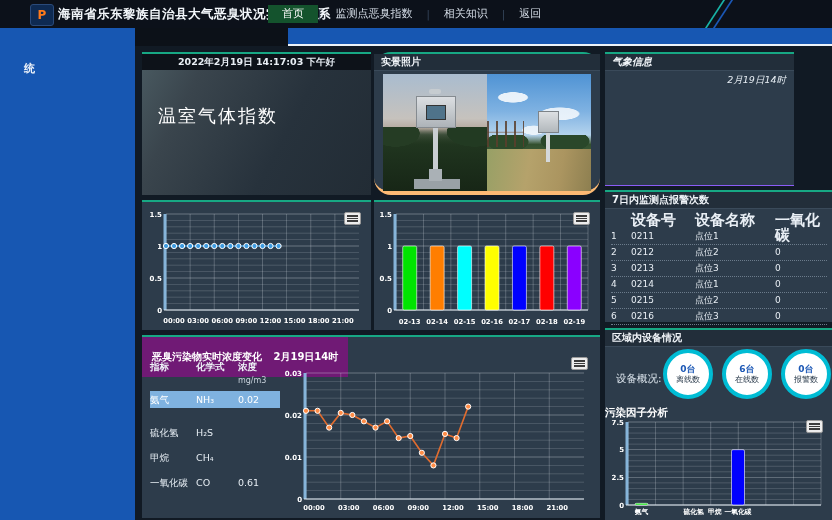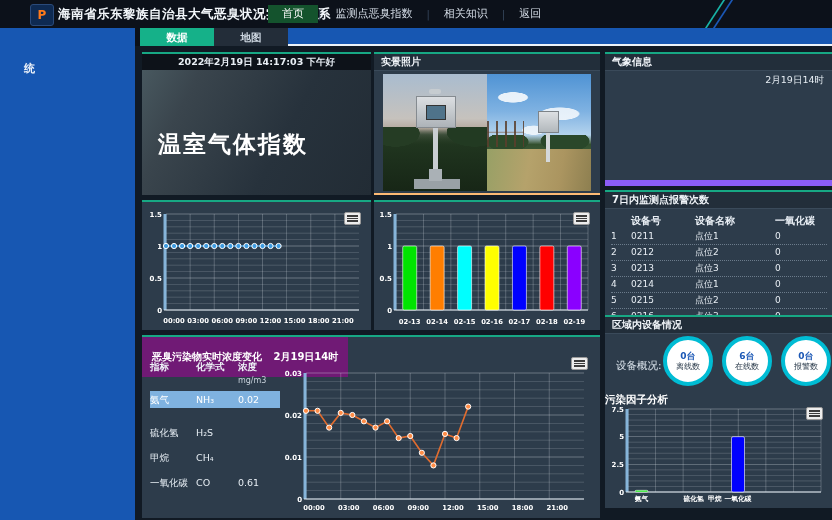--- a/index.html
+++ b/index.html
@@ -29,22 +29,22 @@
     background:#232d39;color:#cfd8e2;cursor:pointer;}
   .tab.active{background:#15b189;color:#fff;}
   
   .panel{position:absolute;background:#2d3c4b;border-top:2px solid #17a884;box-sizing:border-box;}
   .panel-head{height:16px;line-height:16px;padding-left:7px;font-size:10px;font-weight:bold;
     background:#222e3a;color:#f0f4f8;border-bottom:1px solid #3a4a5a;}
   #p-green{left:142px;top:52px;width:229px;height:143px;}
   .p-datebar{height:16px;background:#0d1219;text-align:center;font-size:9.5px;font-weight:bold;line-height:16px;color:#e8eef4;}
   .p-green-body{position:absolute;left:0;top:16px;right:0;bottom:0;
     background:linear-gradient(118deg,#48585f 0%,#3a454d 20%,#27323c 60%,#222c35 100%);}
-  .p-green-title{position:absolute;left:16px;top:34px;font-size:23px;font-weight:bold;color:#fff;letter-spacing:2px;margin-top:25px;}
-  #p-photos{left:374px;top:52px;width:226px;height:143px;border-bottom:2px solid #fdba74;}
+  .p-green-title{position:absolute;left:16px;top:34px;font-size:18px;font-weight:normal;color:#fff;letter-spacing:2px;}
+  #p-photos{left:374px;top:52px;width:226px;height:143px;border-bottom:4px solid #fdba74;border-radius:17px;}
   .photos{position:absolute;left:9px;top:20px;width:208px;height:117px;display:flex;}
   .photo{flex:1;position:relative;overflow:hidden;}
   
   .pa-sky{position:absolute;inset:0;background:linear-gradient(180deg,#a9bccf 0%,#c6c2bd 38%,#b4a89e 47%,#51604d 52%,#2b4227 62%,#1d3020 100%);}
   .pa-trees{position:absolute;left:0;bottom:0;width:100%;height:55%;
     background:radial-gradient(40px 22px at 12% 10%,#253c24 60%,transparent 61%),
       radial-gradient(46px 24px at 88% 8%,#223a22 60%,transparent 61%),
       linear-gradient(180deg,transparent 0%,#20351f 28%,#172616 100%);}
   .pa-base{position:absolute;left:30%;bottom:2px;width:44%;height:10px;background:#99a1a6;}
   .pa-ped{position:absolute;left:44%;bottom:10px;width:13%;height:12px;background:#aab1b6;}
@@ -64,45 +64,45 @@
       radial-gradient(40px 18px at 75% 35%,#2a472a 60%,transparent 62%),
       linear-gradient(180deg,transparent 0%,#33502f 55%,#3c5836 100%);}
   .pb-ground{position:absolute;left:0;bottom:0;width:100%;height:36%;
     background:linear-gradient(100deg,#97a066 0%,#b5a26b 40%,#ab9560 70%,#8d7f50 100%);}
   .pb-fence{position:absolute;left:0;top:40%;width:36%;height:22%;
     background:repeating-linear-gradient(90deg,rgba(90,62,44,.85) 0 2px,transparent 2px 9px),
       linear-gradient(180deg,transparent 40%,rgba(120,80,50,.7) 42%,transparent 48%);}
   .pb-pole{position:absolute;left:57%;top:46%;width:4px;height:34px;background:#d4d8db;}
   .pb-box{position:absolute;left:calc(57% - 8px);top:32%;width:19px;height:20px;
     background:linear-gradient(#dde0e3,#b2b8bc);border:1px solid #7d8388;}
-  #p-weather{left:605px;top:52px;width:227px;height:134px;border-bottom:6px solid #8b5cf6;}
+  #p-weather{left:605px;top:52px;width:189px;height:134px;border-bottom:1px solid #8b5cf6;font-style:italic;}
   .weather-date{position:absolute;right:8px;top:20px;font-size:9.5px;color:#e6edf3;}
   #p-alarm{left:605px;top:190px;width:227px;height:132px;}
   .alarm-table{position:absolute;left:6px;top:21px;right:5px;}
   .a-row{display:grid;grid-template-columns:20px 64px 80px 1fr;font-size:9px;height:15px;line-height:15px;
     border-bottom:1px dotted #6b7b8b;color:#e8eef4;}
-  .a-row.a-head{font-weight:bold;border-bottom:none;font-size:10px;height:16px;}
+  .a-row.a-head{font-weight:bold;border-bottom:none;font-size:15px;height:16px;}
   
   #c1{left:142px;top:200px;width:229px;height:130px;}
   #c2{left:374px;top:200px;width:226px;height:130px;}
   svg.chart{display:block;}
   .menu-btn{position:absolute;width:17px;height:13px;background:#ededed;border:1px solid #9a9a9a;border-radius:2px;
     display:flex;flex-direction:column;justify-content:space-evenly;padding:1px 2px;box-sizing:border-box;cursor:pointer;}
   .menu-btn i{height:1.6px;background:#3c3c3c;display:block;}
   #p-poll{left:142px;top:335px;width:458px;height:183px;}
   .poll-head{position:absolute;left:0;top:0;height:16px;line-height:16px;background:#701a75;
     padding:12px 10px;font-size:10px;font-weight:bold;white-space:nowrap;}
   .poll-table{position:absolute;left:8px;top:24px;width:130px;}
   .pt-head{display:grid;grid-template-columns:46px 42px 42px;font-size:9.5px;font-weight:bold;color:#eef3f8;}
   .unit{font-size:8px;color:#c7d1db;font-weight:normal;}
   .pt-row{display:grid;grid-template-columns:46px 42px 42px;font-size:9.5px;height:17px;line-height:17px;
     margin-top:8px;color:#e6edf3;cursor:pointer;}
   .pt-row.hl{background:#7fb2e0;color:#fff;margin-top:6px;margin-bottom:16px;}
   .am-title{position:absolute;left:150px;top:20px;width:280px;text-align:center;font-size:10.5px;font-weight:bold;}
-  #p-dev{left:605px;top:315px;width:227px;height:193px;}
+  #p-dev{left:605px;top:328px;width:227px;height:193px;}
   .dev-label{position:absolute;left:11px;top:42px;font-size:10.5px;color:#dbe4ec;}
   .stats{position:absolute;left:58px;top:19px;display:flex;gap:9px;}
   .stat{width:42px;height:42px;border-radius:50%;background:#fff;border:4px solid #00bcd4;
     display:flex;flex-direction:column;align-items:center;justify-content:center;}
   .stat-val{font-size:9px;font-weight:bold;color:#1b57b5;line-height:1.2;}
   .stat-lbl{font-size:8px;color:#223344;line-height:1.2;}
   .analysis-title{position:absolute;left:0;top:76px;width:100%;text-align:left;font-size:10.5px;font-weight:bold;}
 </style>
 </head>
 <body>
@@ -126,24 +126,20 @@
         <div class="nav-item">返回</div>
       </div>
   </div>
 
   <div class="sidebar">
     <div class="sidebar-overflow">统</div>
   </div>
   <div class="sidebar-step"></div>
   <div class="content-bg"></div>
   <div class="tabstrip-right"></div>
-  <div class="tabs">
-      <div class="tab active">数据</div>
-      <div class="tab">地图</div>
-    </div>
 
   <div class="panel" id="p-green">
     <div class="p-datebar">2022年2月19日  14:17:03 下午好</div>
     <div class="p-green-body">
       <div class="p-green-title">温室气体指数</div>
     </div>
   </div>
 
   <div class="panel" id="p-photos">
     <div class="panel-head">实景照片</div>

